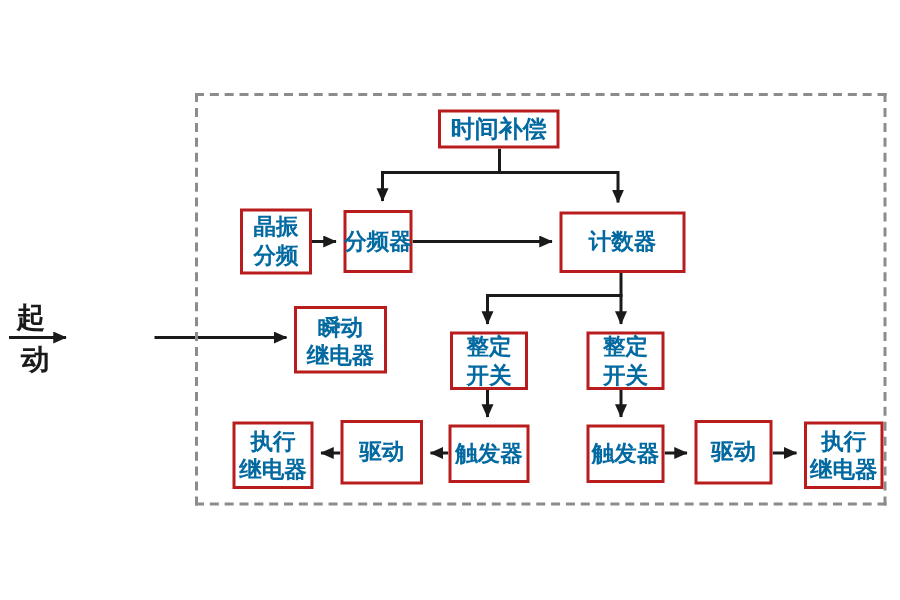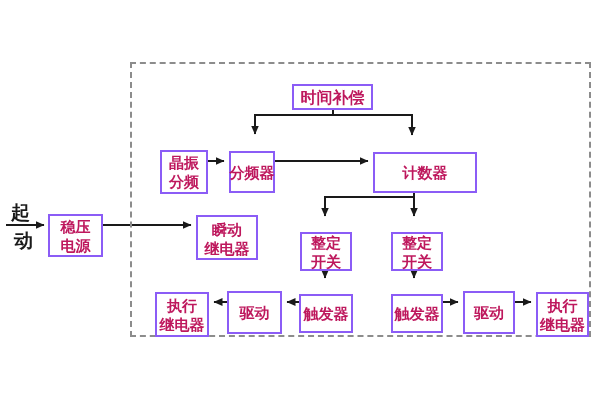--- a/index.html
+++ b/index.html
@@ -15,47 +15,46 @@
   .dashed-frame {
     position: absolute;
     left: 130px; top: 62px; width: 461px; height: 275px;
     border: 2px dashed #8c8c8c;
     box-sizing: border-box;
   }
   .node {
     position: absolute;
     box-sizing: border-box;
     background: #ffffff;
-    border: 2px solid #8b5cf6;
+    border: 2px solid #b91c1c;
     display: flex;
     flex-direction: column;
     align-items: center;
     justify-content: center;
     text-align: center;
-    color: #be185d;
+    color: #0369a1;
     font-weight: bold;
     font-size: 15px;
     line-height: 19px;
     white-space: nowrap;
-    margin-top: 11px;
   }
   .start-char {
     position: absolute;
     color: #1a1a1a;
     font-weight: bold;
     font-size: 19px;
     line-height: 19px;
   }
   
   #n-power   { left: 48px;  top: 203px; width: 55px; height: 43px; }
   #n-instant { left: 196px; top: 204px; width: 62px; height: 45px; justify-content: flex-end; }
   #n-timecomp{ left: 292px; top: 73px;  width: 81px; height: 26px; font-size: 16px; }
   #n-crystal { left: 160px; top: 139px; width: 48px; height: 44px; }
   #n-divider { left: 229px; top: 140px; width: 46px; height: 42px; }
-  #n-counter { left: 373px; top: 141px; width: 104px; height: 41px; }
+  #n-counter { left: 373px; top: 141px; width: 84px; height: 41px; }
   #n-switchL { left: 300px; top: 221px; width: 52px; height: 39px; }
   #n-switchR { left: 391px; top: 221px; width: 52px; height: 39px; }
   #n-triggerL{ left: 299px; top: 283px; width: 54px; height: 39px; }
   #n-driveL  { left: 227px; top: 280px; width: 55px; height: 43px; }
   #n-execL   { left: 155px; top: 281px; width: 54px; height: 45px; }
   #n-triggerR{ left: 391px; top: 283px; width: 52px; height: 39px; }
   #n-driveR  { left: 463px; top: 280px; width: 52px; height: 43px; }
   #n-execR   { left: 536px; top: 281px; width: 53px; height: 45px; }
 </style>
 </head>
@@ -97,24 +96,20 @@
       <line x1="443" y1="302" x2="458" y2="302" marker-end="url(#ah)"></line>
       <line x1="515" y1="302" x2="531" y2="302" marker-end="url(#ah)"></line>
     </g>
   </svg>
 
   <div class="dashed-frame"></div>
 
   <span class="start-char" style="left:11px; top:203px;">起</span>
   <span class="start-char" style="left:14px; top:231px;">动</span>
 
-  <div class="node" id="n-power">
-    <span>稳压</span>
-    <span>电源</span>
-  </div>
 
   <div class="node" id="n-timecomp">
     <span>时间补偿</span>
   </div>
 
   <div class="node" id="n-crystal">
     <span>晶振</span>
     <span>分频</span>
   </div>
 

